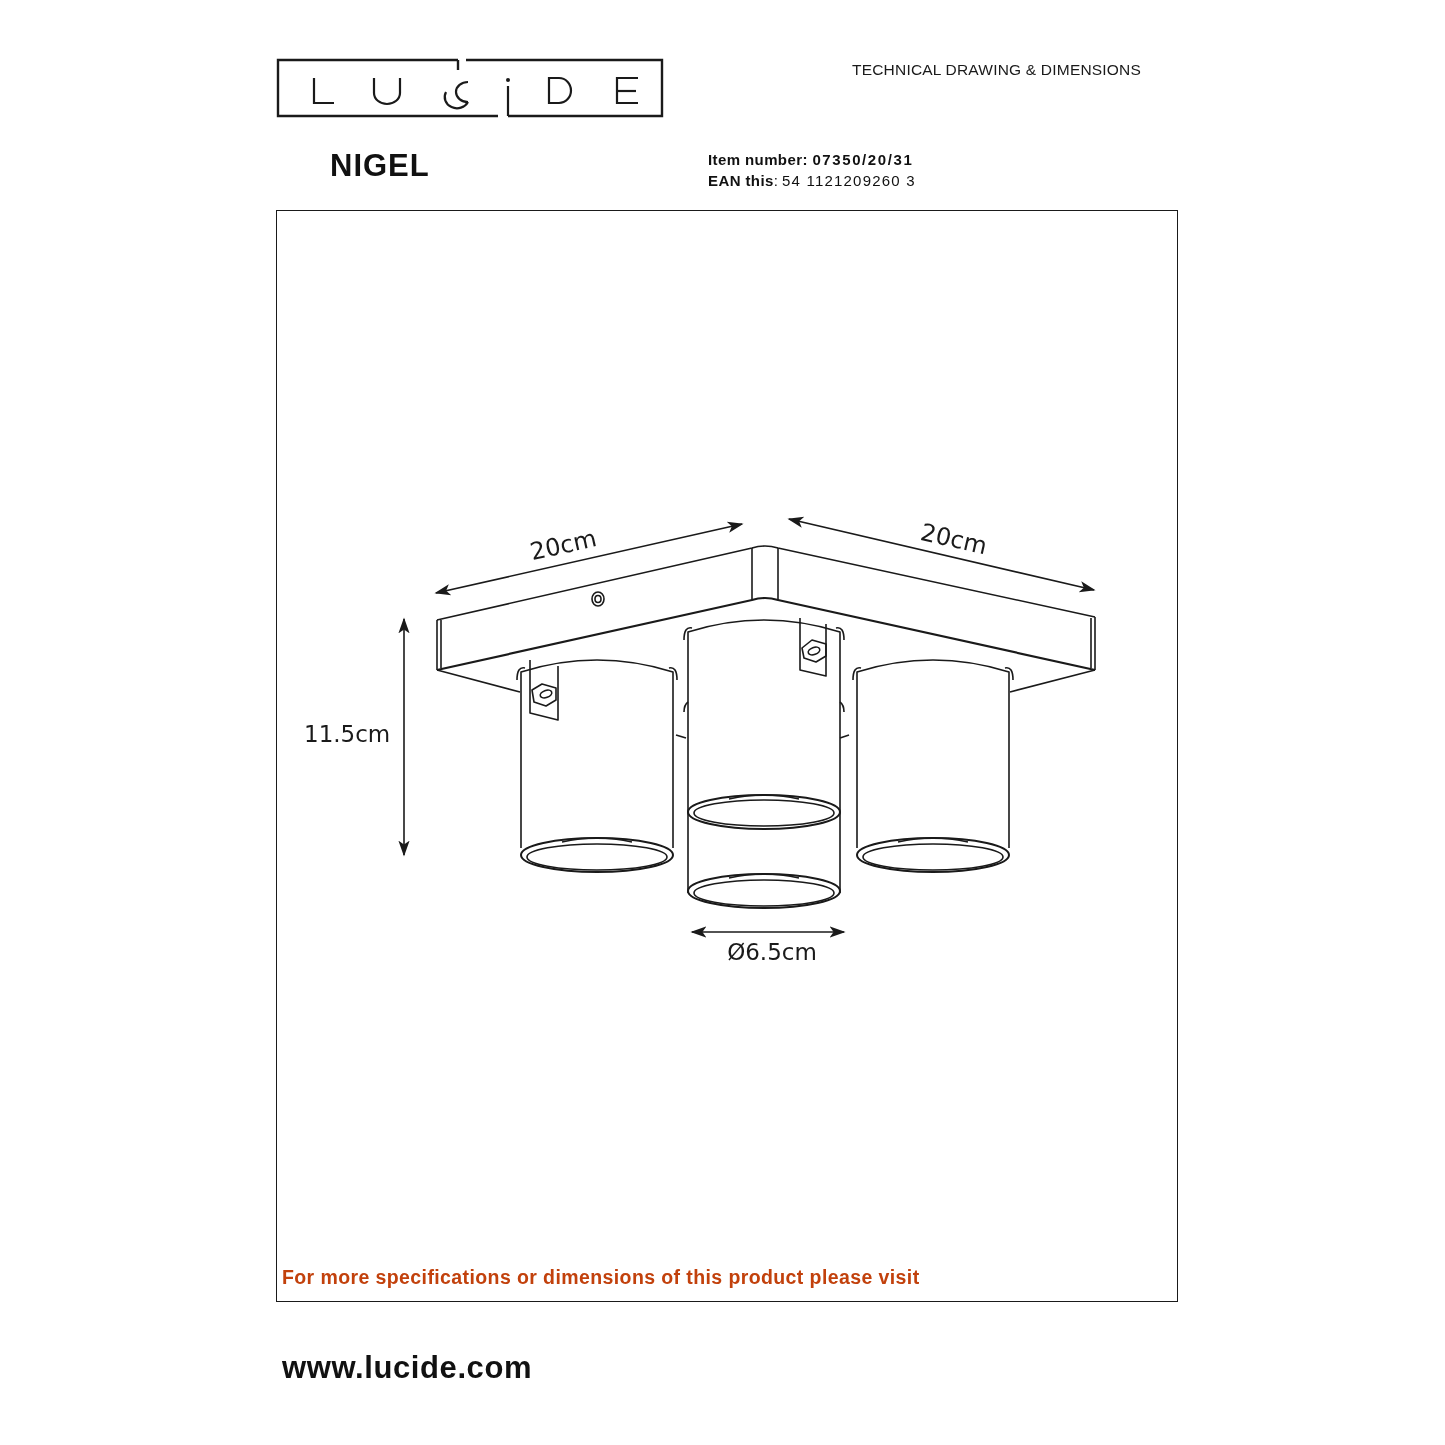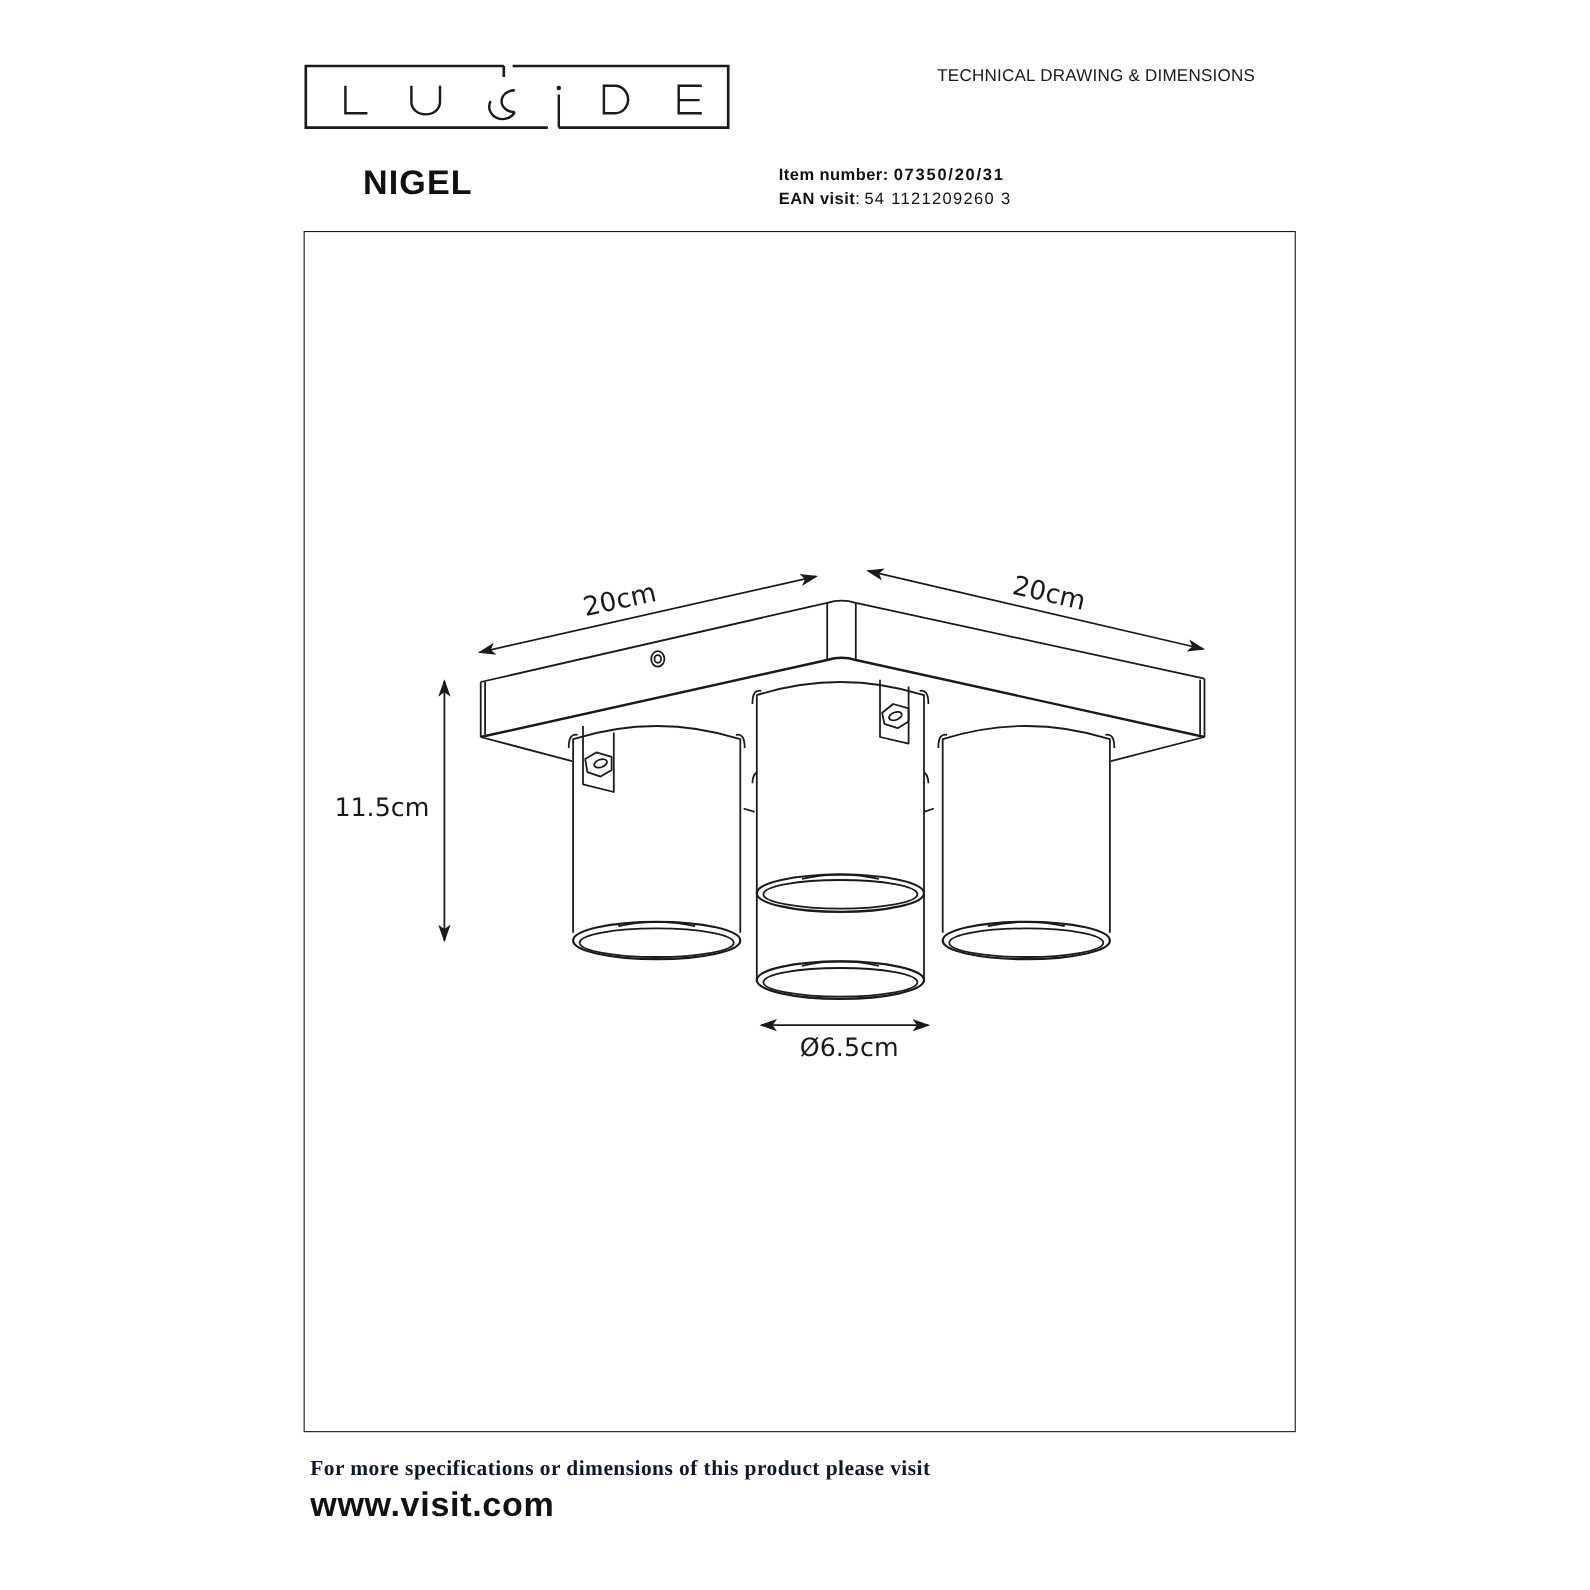--- a/index.html
+++ b/index.html
@@ -8,21 +8,21 @@
     .logo svg { display: block; }
     .doc-type { position: absolute; left: 852px; top: 61px; font-size: 15.5px; letter-spacing: 0.2px; color: #1a1a1a; white-space: nowrap; text-align: right; }
     .product-name { position: absolute; left: 284px; top: 148px; font-size: 31px; font-weight: 700; letter-spacing: 1px; color: #111; margin-left: 46px; }
     .meta { position: absolute; left: 708px; top: 149px; font-size: 15px; line-height: 21px; color: #111; white-space: nowrap; }
     .meta .lbl { font-weight: 700; letter-spacing: 0.4px; margin-top: 32px; }
     .meta .val-bold { font-weight: 700; letter-spacing: 1.6px; }
     .meta .val { letter-spacing: 1.2px; }
     .frame { position: absolute; left: 276px; top: 210px; width: 902px; height: 1092px; border: 1.6px solid #1a1a1a; box-sizing: border-box; }
     .drawing { position: absolute; left: 0; top: 0; width: 1445px; height: 1445px; pointer-events: none; }
     .drawing text { font-family: "DejaVu Sans", sans-serif; fill: #1a1a1a; }
-    .footer-note { position: absolute; left: 282px; top: 1325px; font-size: 19.5px; font-weight: 700; letter-spacing: 0.4px; color: #0f172a; white-space: nowrap; font-family: Liberation Serif, serif; }
+    .footer-note { position: absolute; left: 282px; top: 1266px; font-size: 19.5px; font-weight: 700; letter-spacing: 0.4px; color: #c2410c; white-space: nowrap; }
     .footer-url { position: absolute; left: 282px; top: 1350px; font-size: 31px; font-weight: 700; letter-spacing: 0.6px; color: #111; white-space: nowrap; }
   </style>
 </head>
 <body>
 
 <div class="logo">
   <svg width="388" height="60" viewBox="0 0 388 60">
     <g fill="none" stroke="#1a1a1a" stroke-width="2.4" stroke-linecap="butt">
 
       <polyline points="182,2 2,2 2,58 222,58"></polyline>
@@ -55,21 +55,21 @@
 
 <div class="doc-type">TECHNICAL DRAWING &amp; DIMENSIONS</div>
 
 <div class="product-name">NIGEL</div>
 
 <div class="meta">
   <div>
     <span class="lbl">Item number</span><span class="lbl">: </span><span class="val-bold">07350/20/31</span>
   </div>
   <div>
-    <span class="lbl">EAN visit</span><span>: </span><span class="val">54 1121209260 3</span>
+    <span class="lbl">EAN this</span><span>: </span><span class="val">54 1121209260 3</span>
   </div>
 </div>
 
 <div class="frame"></div>
 
 <svg class="drawing" viewBox="0 0 1445 1445">
   <defs>
     <marker id="arr" viewBox="0 0 10 10" refX="9" refY="5" markerWidth="10" markerHeight="10" orient="auto-start-reverse">
       <path d="M0,1.5 L10,5 L0,8.5 L2.5,5 Z" fill="#1a1a1a"></path>
     </marker>
@@ -141,13 +141,13 @@
     <line x1="692" y1="932" x2="844" y2="932" marker-start="url(#arr)" marker-end="url(#arr)"></line>
   </g>
 
   <text x="565" y="553" font-size="24" text-anchor="middle" transform="rotate(-12.5 565 553)">20cm</text>
   <text x="952" y="547" font-size="24" text-anchor="middle" transform="rotate(13 952 547)">20cm</text>
   <text x="304" y="742" font-size="23">11.5cm</text>
   <text x="772" y="960" font-size="23" text-anchor="middle">Ø6.5cm</text>
 </svg>
 
 <div class="footer-note">For more specifications or dimensions of this product please visit</div>
-<div class="footer-url">www.visit.com</div>
+<div class="footer-url">www.lucide.com</div>
 
 </body></html>

